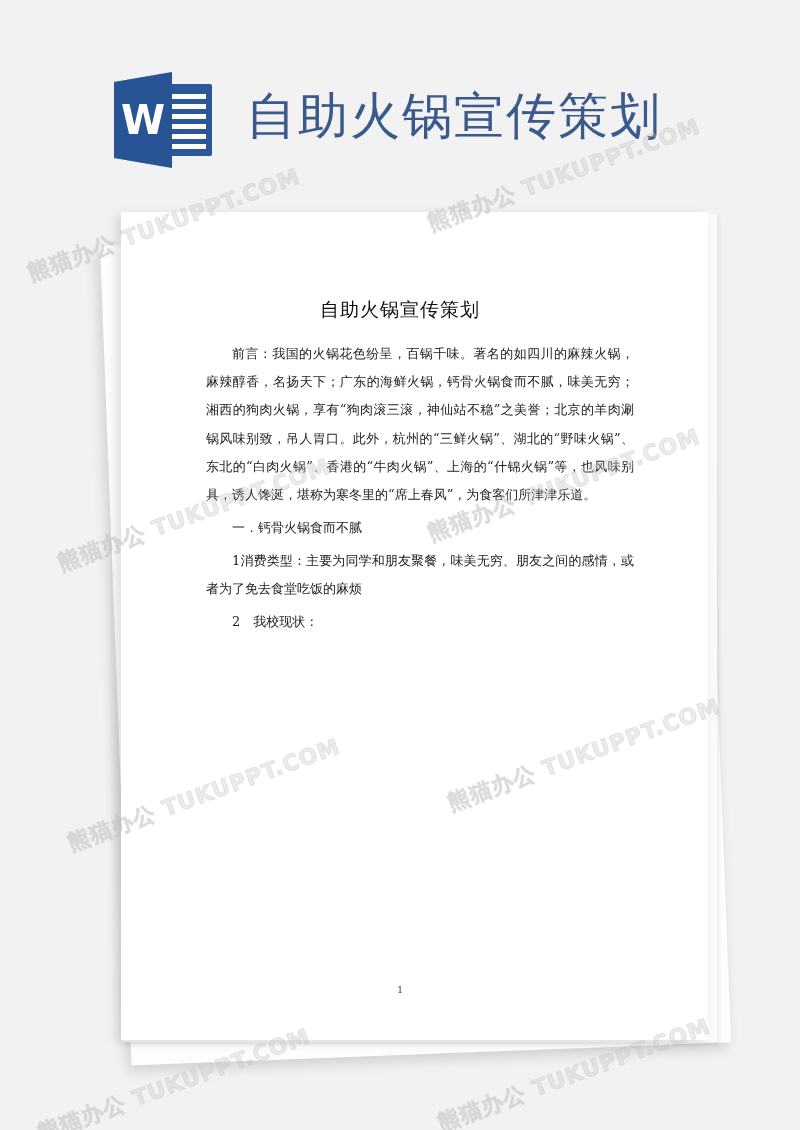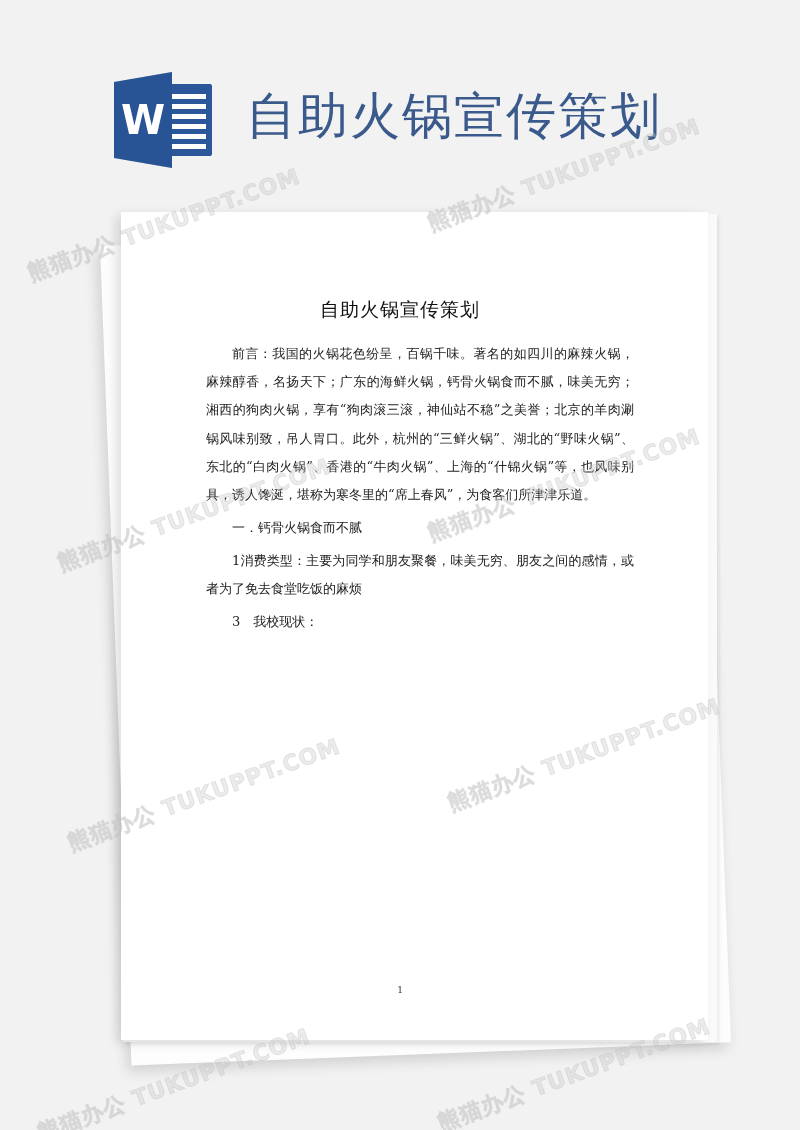--- a/index.html
+++ b/index.html
@@ -129,21 +129,21 @@
 <div class="page-back"></div>
 <div class="page-mid"></div>
 <div class="page"></div>
 
 <div class="doc-title">自助火锅宣传策划</div>
 
 <div class="doc-body">
   <p>前言：我国的火锅花色纷呈，百锅千味。著名的如四川的麻辣火锅，麻辣醇香，名扬天下；广东的海鲜火锅，钙骨火锅食而不腻，味美无穷；湘西的狗肉火锅，享有“狗肉滚三滚，神仙站不稳”之美誉；北京的羊肉涮锅风味别致，吊人胃口。此外，杭州的“三鲜火锅”、湖北的“野味火锅”、东北的“白肉火锅”、香港的“牛肉火锅”、上海的“什锦火锅”等，也风味别具，诱人馋涎，堪称为寒冬里的“席上春风”，为食客们所津津乐道。</p>
   <p>一．钙骨火锅食而不腻</p>
   <p>1消费类型：主要为同学和朋友聚餐，味美无穷、朋友之间的感情，或者为了免去食堂吃饭的麻烦</p>
-  <p>3　我校现状：</p>
+  <p>2　我校现状：</p>
 </div>
 
 <div class="page-number">1</div>
 
 <div class="watermark" style="left:420px; top:160px;">熊猫办公 TUKUPPT.COM</div>
 <div class="watermark" style="left:20px; top:210px;">熊猫办公 TUKUPPT.COM</div>
 <div class="watermark" style="left:420px; top:470px;">熊猫办公 TUKUPPT.COM</div>
 <div class="watermark" style="left:50px; top:500px;">熊猫办公 TUKUPPT.COM</div>
 <div class="watermark" style="left:60px; top:780px;">熊猫办公 TUKUPPT.COM</div>
 <div class="watermark" style="left:440px; top:740px;">熊猫办公 TUKUPPT.COM</div>

